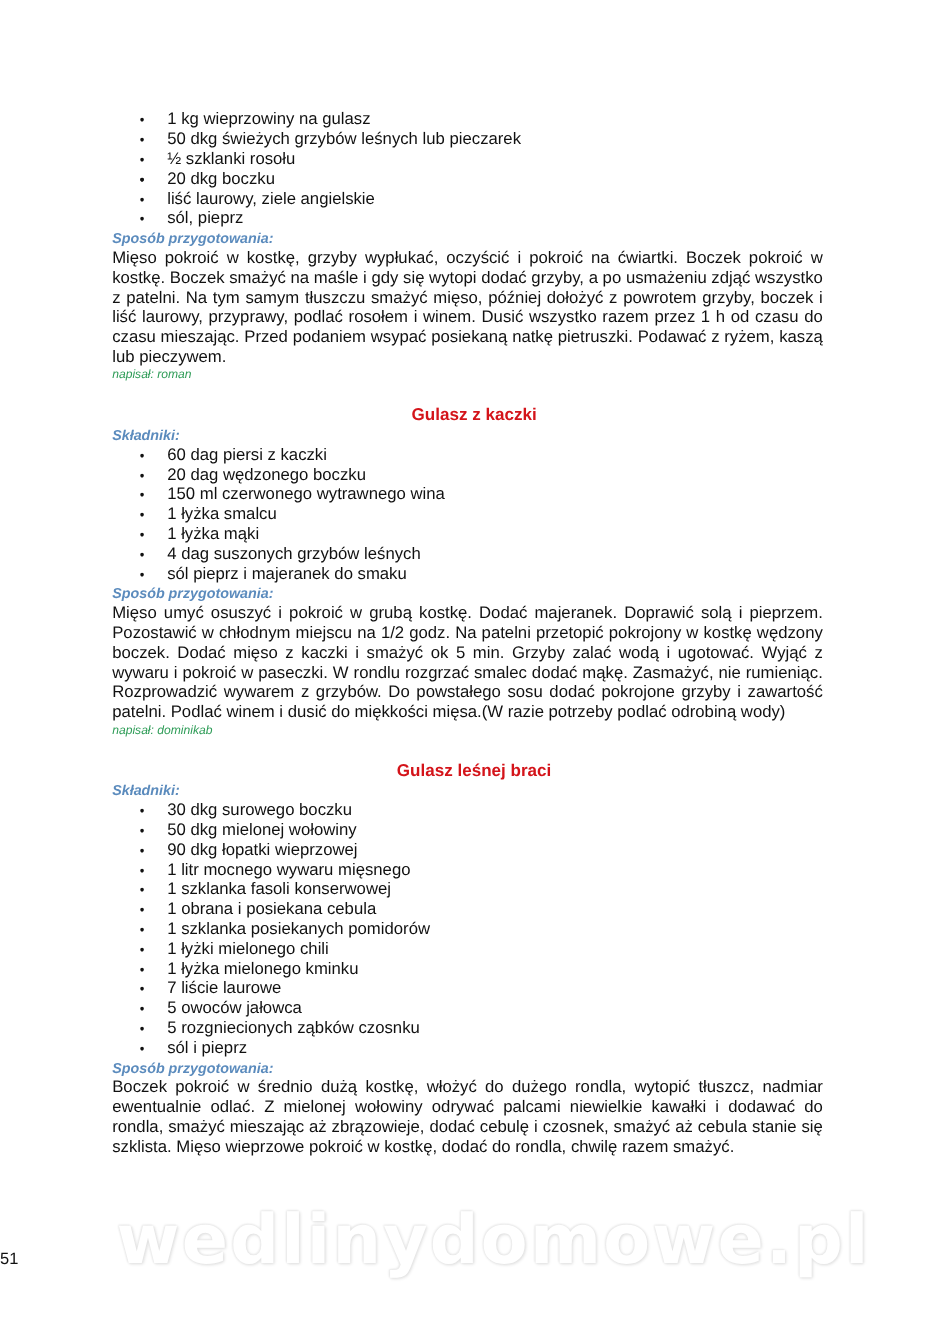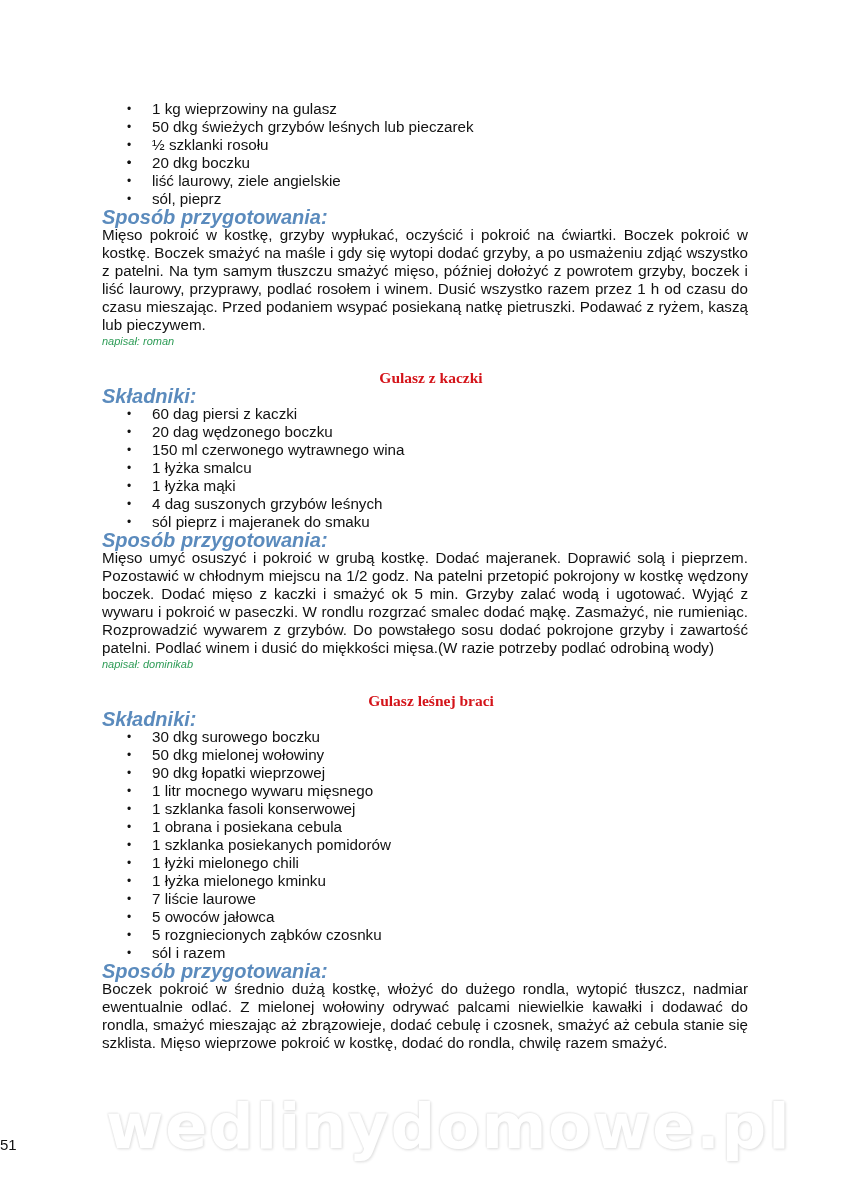--- a/index.html
+++ b/index.html
@@ -37,42 +37,41 @@
       position: absolute;
       left: 25px;
       top: 0;
       font-size: 12px;
       line-height: 18px;
     }
     .section-label {
       font-weight: bold;
       font-style: italic;
       color: #5b8bbd;
-      font-size: 20px;
+      font-size: 13px;
       line-height: 18px;
     }
     .prep {
       text-align: justify;
       font-size: 15.2px;
       line-height: 18px;
     }
     .author {
       color: #2e9c57;
       font-style: italic;
       font-size: 11px;
       line-height: 14px;
     }
     .recipe-title {
       text-align: center;
       color: #d4141a;
       font-weight: bold;
       font-size: 15.5px;
       line-height: 18px;
       padding-left: 12px;
-      font-family: Liberation Serif, serif;
     }
     .watermark {
       position: absolute;
       left: 106px;
       top: 1092px;
       width: 640px;
       text-align: right;
       font-family: "DejaVu Sans", sans-serif;
       font-weight: bold;
       font-size: 62px;
@@ -142,21 +141,21 @@
       <li><span class="bullet">•</span><span>90 dkg łopatki wieprzowej</span></li>
       <li><span class="bullet">•</span><span>1 litr mocnego wywaru mięsnego</span></li>
       <li><span class="bullet">•</span><span>1 szklanka fasoli konserwowej</span></li>
       <li><span class="bullet">•</span><span>1 obrana i posiekana cebula</span></li>
       <li><span class="bullet">•</span><span>1 szklanka posiekanych pomidorów</span></li>
       <li><span class="bullet">•</span><span>1 łyżki mielonego chili</span></li>
       <li><span class="bullet">•</span><span>1 łyżka mielonego kminku</span></li>
       <li><span class="bullet">•</span><span>7 liście laurowe</span></li>
       <li><span class="bullet">•</span><span>5 owoców jałowca</span></li>
       <li><span class="bullet">•</span><span>5 rozgniecionych ząbków czosnku</span></li>
-      <li><span class="bullet">•</span><span>sól i razem</span></li>
+      <li><span class="bullet">•</span><span>sól i pieprz</span></li>
     </ul>
     <div class="section-label">Sposób przygotowania:</div>
     <div class="prep">Boczek pokroić w średnio dużą kostkę, włożyć do dużego rondla, wytopić tłuszcz, nadmiar ewentualnie odlać. Z mielonej wołowiny odrywać palcami niewielkie kawałki i dodawać do rondla, smażyć mieszając aż zbrązowieje, dodać cebulę i czosnek, smażyć aż cebula stanie się szklista. Mięso wieprzowe pokroić w kostkę, dodać do rondla, chwilę razem smażyć.</div>
   </section>
 </div>
 
 <div class="watermark">wedlinydomowe.pl</div>
 <div class="page-number">51</div>
 
 </body></html>

